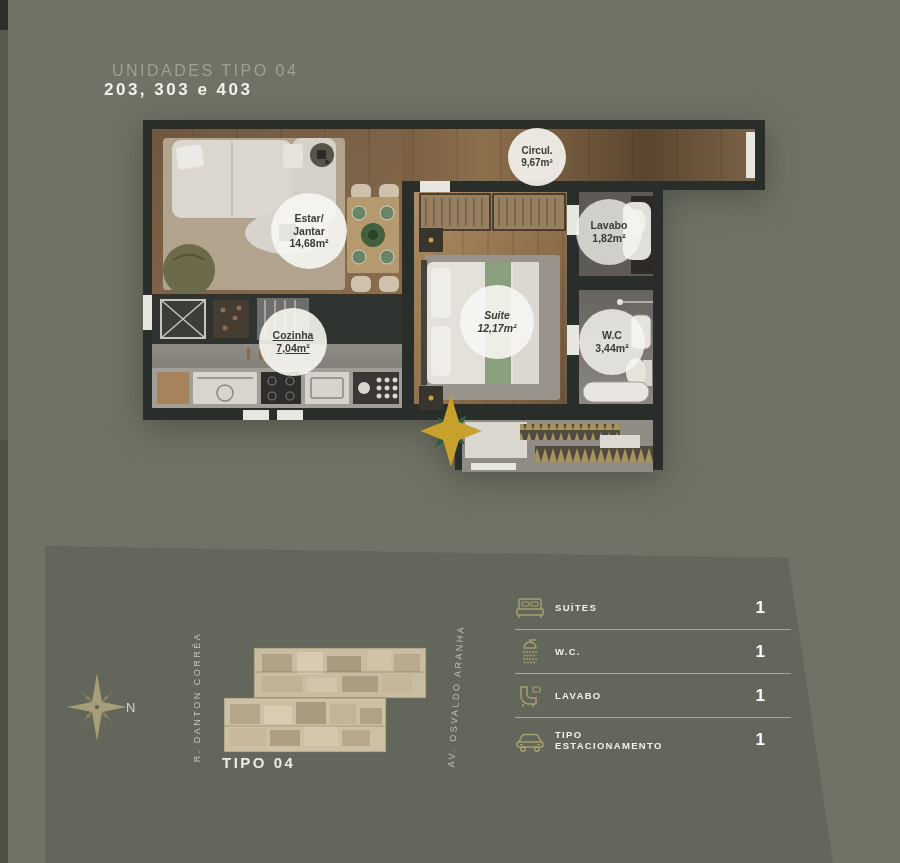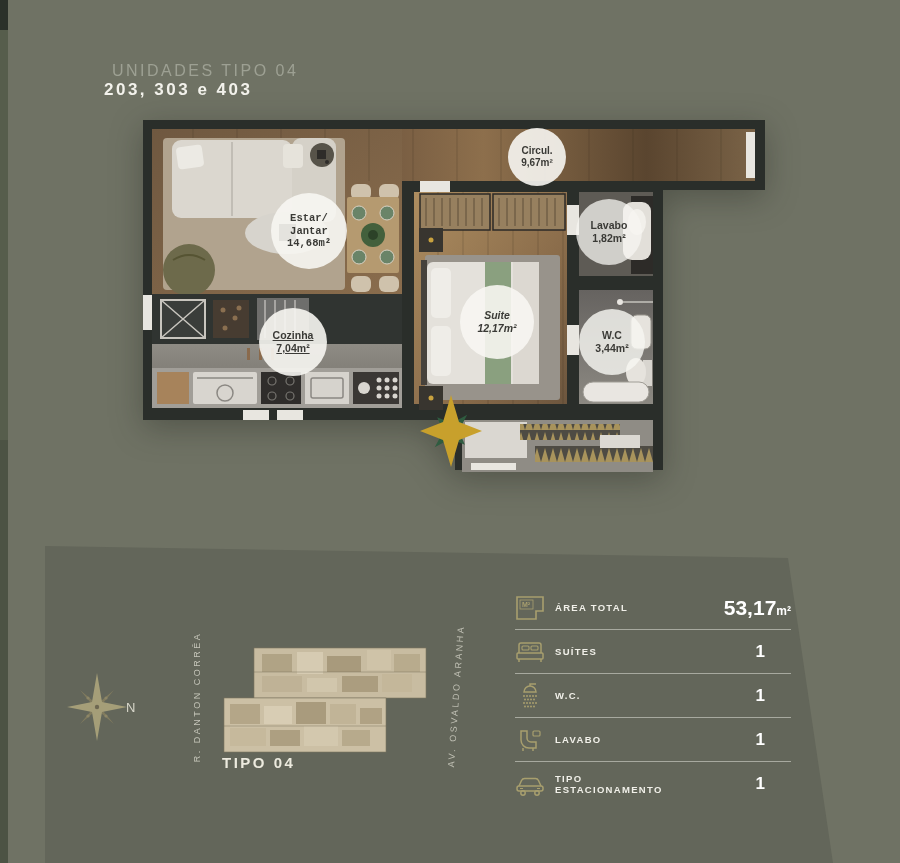--- a/index.html
+++ b/index.html
@@ -218,21 +218,21 @@
     <rect x="402" y="336" width="118" height="16" fill="url(#teeth)"></rect>
     <rect x="467" y="325" width="40" height="13" fill="#dcd9d3"></rect>
   </g>
 
   <g>
     <polygon points="0,-27 6,-7 23,0 6,7 0,27 -6,7 -23,0 -6,-7" transform="translate(318,321) rotate(45) scale(0.85)" fill="#2f5c40"></polygon>
     <polygon points="0,-36 8,-9 31,0 8,9 0,36 -8,9 -31,0 -8,-9" transform="translate(318,321)" fill="#c8a02c"></polygon>
   </g>
 </svg>
 
-<div class="abs badge" style="left:271px;top:193px;width:76px;height:76px;font-family:Liberation Mono, monospace;">
+<div class="abs badge" style="left:271px;top:193px;width:76px;height:76px;">
   <span>Estar/</span>
   <span>Jantar</span>
   <span>14,68m²</span>
 </div>
 <div class="abs badge" style="left:508px;top:128px;width:58px;height:58px;font-size:10px;">
   <span>Circul.</span>
   <span>9,67m²</span>
 </div>
 <div class="abs badge" style="left:576px;top:199px;width:66px;height:66px;background:rgba(247,246,242,.75);">
   <span>Lavabo</span>
@@ -285,31 +285,20 @@
   <rect x="8" y="82" width="36" height="18" fill="#c6b99c"></rect>
   <rect x="48" y="84" width="30" height="16" fill="#ad9f81"></rect>
   <rect x="82" y="80" width="34" height="20" fill="#d3c8ae"></rect>
   <rect x="120" y="84" width="28" height="16" fill="#b7aa8c"></rect>
   <path d="M32,26 H204 M2,80 H164" stroke="#6e6753" stroke-width="0.8" opacity="0.5"></path>
 </svg>
 <div class="abs tipo">TIPO 04</div>
 
 <div class="abs specs">
 
-  <div class="spec-row">
-    <span class="spec-icon">
-      <svg width="30" height="28" viewBox="0 0 30 28">
-        <path d="M2,3 H28 V17 H21 V25 H2 Z" fill="none" stroke="#a89f6e" stroke-width="1.6"></path>
-        <text x="7" y="13" font-size="7" font-weight="bold" fill="#a89f6e" font-family="Liberation Sans, sans-serif">M²</text>
-        <rect x="5" y="6" width="13" height="9" fill="none" stroke="#a89f6e" stroke-width="0.8"></rect>
-      </svg>
-    </span>
-    <span class="spec-label">ÁREA TOTAL</span>
-    <span class="spec-value wide"><span>53,17</span><span class="spec-unit">m²</span></span>
-  </div>
 
   <div class="spec-row">
     <span class="spec-icon">
       <svg width="30" height="26" viewBox="0 0 30 26" fill="none" stroke="#a89f6e" stroke-width="1.5">
         <path d="M4,14 V6 q0,-2 2,-2 h18 q2,0 2,2 v8"></path>
         <rect x="7" y="7" width="7" height="4" rx="1" stroke-width="1.1"></rect>
         <rect x="16" y="7" width="7" height="4" rx="1" stroke-width="1.1"></rect>
         <rect x="2" y="14" width="26" height="6" rx="1"></rect>
         <path d="M4,20 v3 M26,20 v3"></path>
       </svg>

